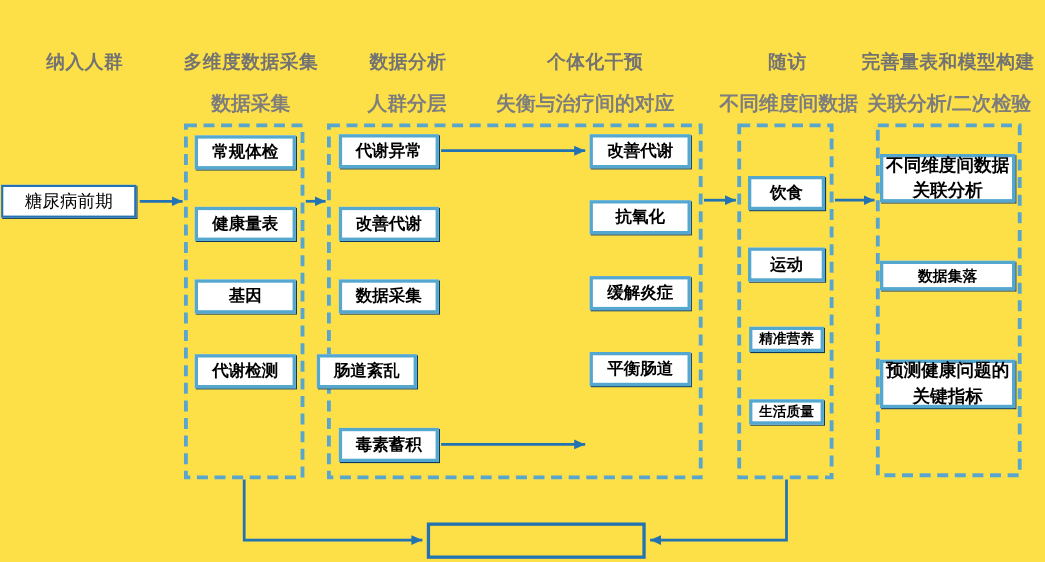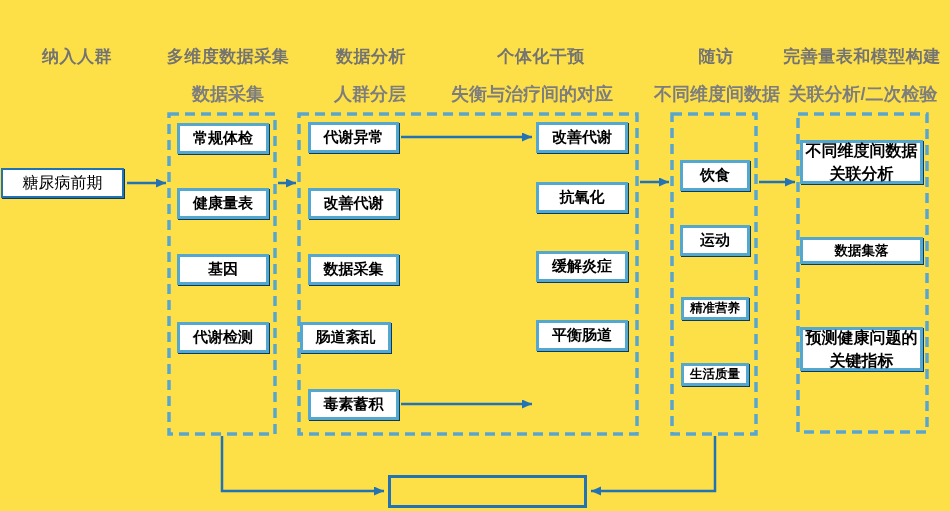--- a/index.html
+++ b/index.html
@@ -86,21 +86,21 @@
   <div class="input-node" style="left:1px; top:168px; width:123px; height:30px">糖尿病前期</div>
 
   <div class="node" style="left:177px; top:123px; width:92px; height:31px">常规体检</div>
   <div class="node" style="left:177px; top:188px; width:92px; height:31px">健康量表</div>
   <div class="node" style="left:177px; top:254px; width:92px; height:31px">基因</div>
   <div class="node" style="left:177px; top:322px; width:92px; height:31px">代谢检测</div>
 
   <div class="node" style="left:308px; top:122px; width:91px; height:31px">代谢异常</div>
   <div class="node" style="left:308px; top:188px; width:91px; height:31px">改善代谢</div>
   <div class="node" style="left:308px; top:254px; width:91px; height:31px">数据采集</div>
-  <div class="node" style="left:300px; top:322px; width:91px; height:31px">肠道紊乱</div>
+  <div class="node" style="left:288px; top:322px; width:91px; height:31px">肠道紊乱</div>
   <div class="node" style="left:308px; top:389px; width:91px; height:31px">毒素蓄积</div>
 
   <div class="node" style="left:536px; top:122px; width:92px; height:31px">改善代谢</div>
   <div class="node" style="left:536px; top:182px; width:92px; height:31px">抗氧化</div>
   <div class="node" style="left:536px; top:251px; width:92px; height:31px">缓解炎症</div>
   <div class="node" style="left:536px; top:320px; width:92px; height:31px">平衡肠道</div>
 
   <div class="node" style="left:680px; top:160px; width:70px; height:31px">饮食</div>
   <div class="node" style="left:680px; top:225px; width:70px; height:31px">运动</div>
   <div class="node sm" style="left:681px; top:297px; width:68px; height:23px">精准营养</div>

